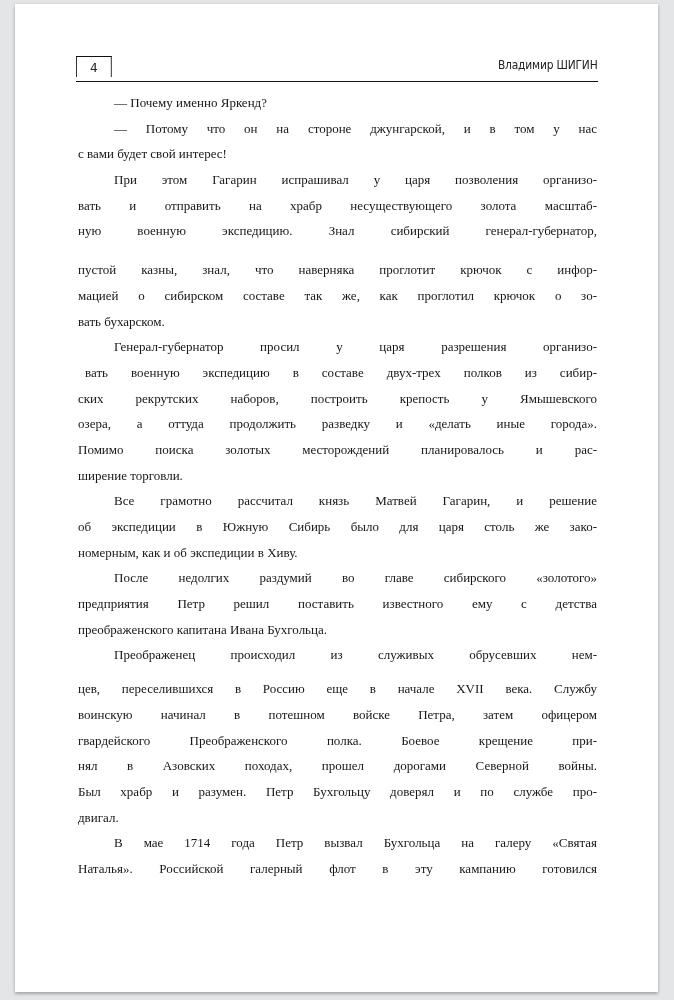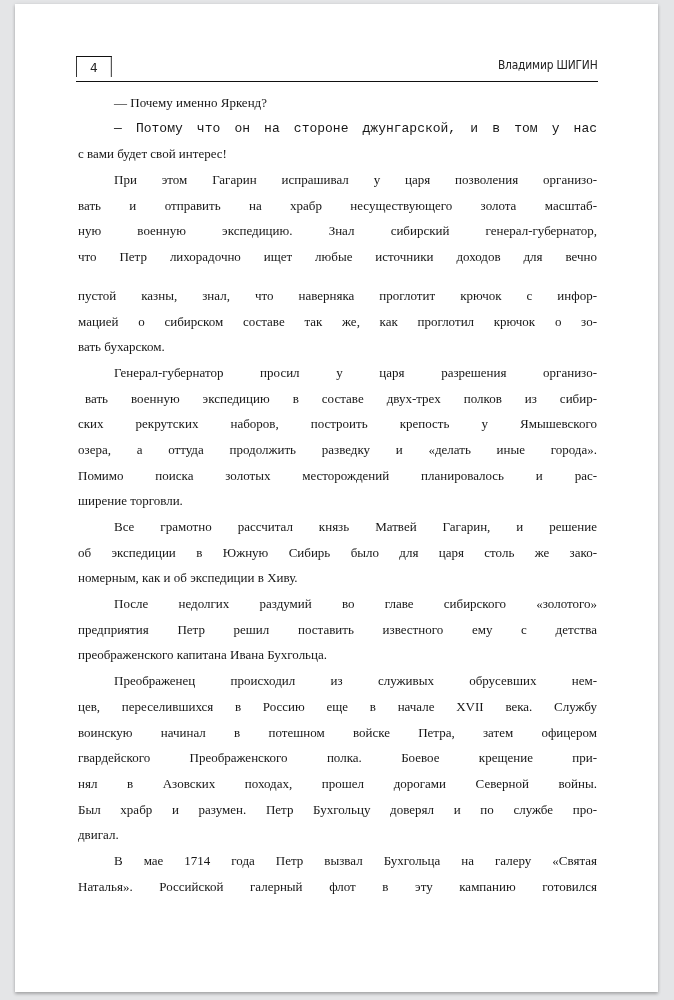--- a/index.html
+++ b/index.html
@@ -101,29 +101,28 @@
     <div class="author">Владимир ШИГИН</div>
   </div>
 
   <div class="body-text">
 
     <div>
       <span class="line indent last" style="white-space: normal;">— Почему именно Яркенд?</span>
     </div>
 
     <div>
-      <span class="line indent" style="white-space: normal; font-family: Liberation Mono, monospace;">— Потому что он на стороне джунгарской, и в том у нас</span>
+      <span class="line indent" style="white-space: normal;">— Потому что он на стороне джунгарской, и в том у нас</span>
       <span class="line last" style="white-space: normal;">с вами будет свой интерес!</span>
     </div>
 
     <div>
       <span class="line indent" style="white-space: normal;">При этом Гагарин испрашивал у царя позволения организо-</span>
       <span class="line" style="white-space: normal;">вать и отправить на храбр несуществующего золота масштаб-</span>
       <span class="line" style="white-space: normal;">ную военную экспедицию. Знал сибирский генерал-губернатор,</span>
-      <span class="line" style="white-space: normal;">что Петр лихорадочно ищет любые источники доходов для вечно</span>
       <span class="line" style="white-space: normal; margin-top: 13px;">пустой казны, знал, что наверняка проглотит крючок с инфор-</span>
       <span class="line" style="white-space: normal;">мацией о сибирском составе так же, как проглотил крючок о зо-</span>
       <span class="line last" style="white-space: normal;">вать бухарском.</span>
     </div>
 
     <div>
       <span class="line indent" style="white-space: normal;">Генерал-губернатор просил у царя разрешения организо-</span>
       <span class="line" style="white-space: normal; margin-left: 7px;">вать военную экспедицию в составе двух-трех полков из сибир-</span>
       <span class="line" style="white-space: normal;">ских рекрутских наборов, построить крепость у Ямышевского</span>
       <span class="line" style="white-space: normal;">озера, а оттуда продолжить разведку и «делать иные города».</span>
@@ -138,21 +137,21 @@
     </div>
 
     <div>
       <span class="line indent" style="white-space: normal;">После недолгих раздумий во главе сибирского «золотого»</span>
       <span class="line" style="white-space: normal;">предприятия Петр решил поставить известного ему с детства</span>
       <span class="line last" style="white-space: normal;">преображенского капитана Ивана Бухгольца.</span>
     </div>
 
     <div>
       <span class="line indent" style="white-space: normal;">Преображенец происходил из служивых обрусевших нем-</span>
-      <span class="line" style="white-space: normal;">цев, переселившихся в Россию еще в начале XVII века. Службу</span>
+      <span class="line" style="white-space: normal; margin-top: 8px;">цев, переселившихся в Россию еще в начале XVII века. Службу</span>
       <span class="line" style="white-space: normal;">воинскую начинал в потешном войске Петра, затем офицером</span>
       <span class="line" style="white-space: normal;">гвардейского Преображенского полка. Боевое крещение при-</span>
       <span class="line" style="white-space: normal;">нял в Азовских походах, прошел дорогами Северной войны.</span>
       <span class="line" style="white-space: normal;">Был храбр и разумен. Петр Бухгольцу доверял и по службе про-</span>
       <span class="line last" style="white-space: normal;">двигал.</span>
     </div>
 
     <div>
       <span class="line indent" style="white-space: normal;">В мае 1714 года Петр вызвал Бухгольца на галеру «Святая</span>
       <span class="line" style="white-space: normal;">Наталья». Российской галерный флот в эту кампанию готовился</span>

